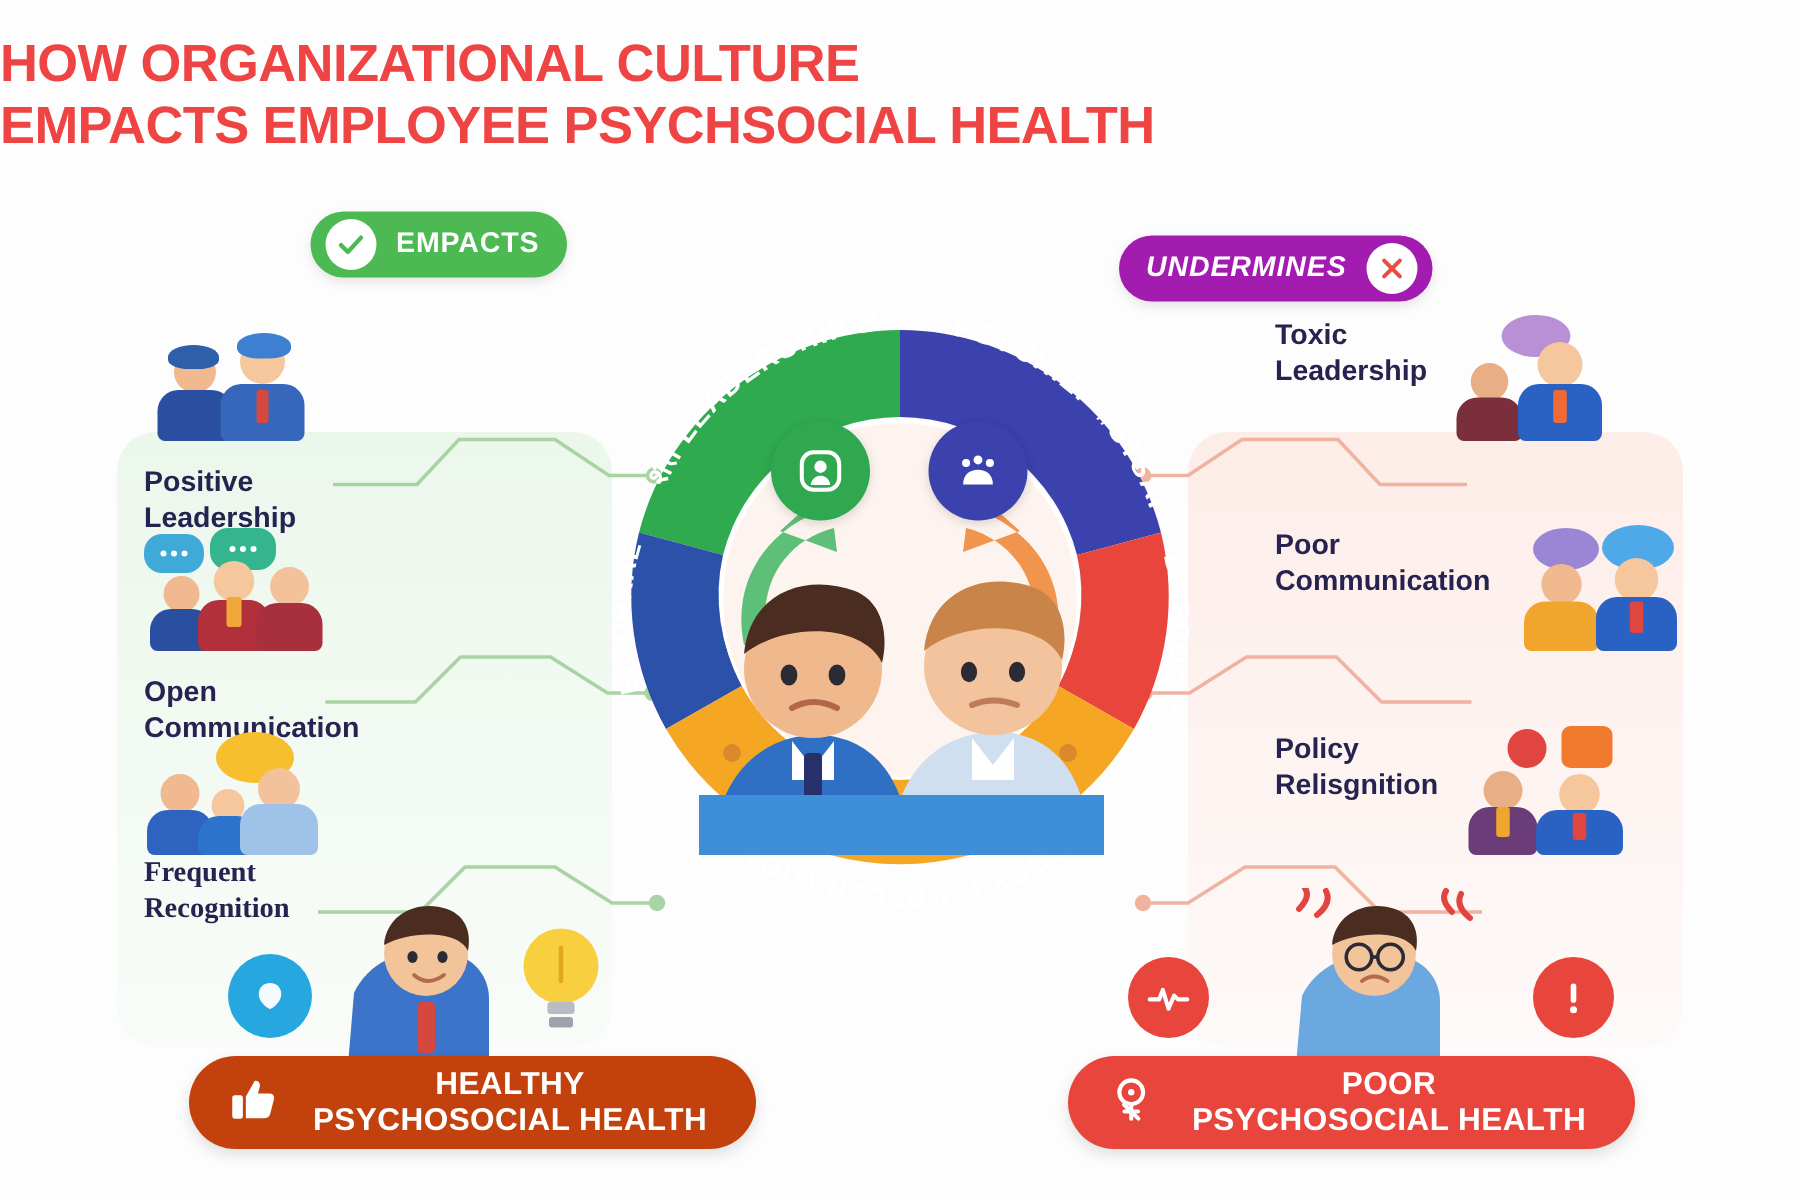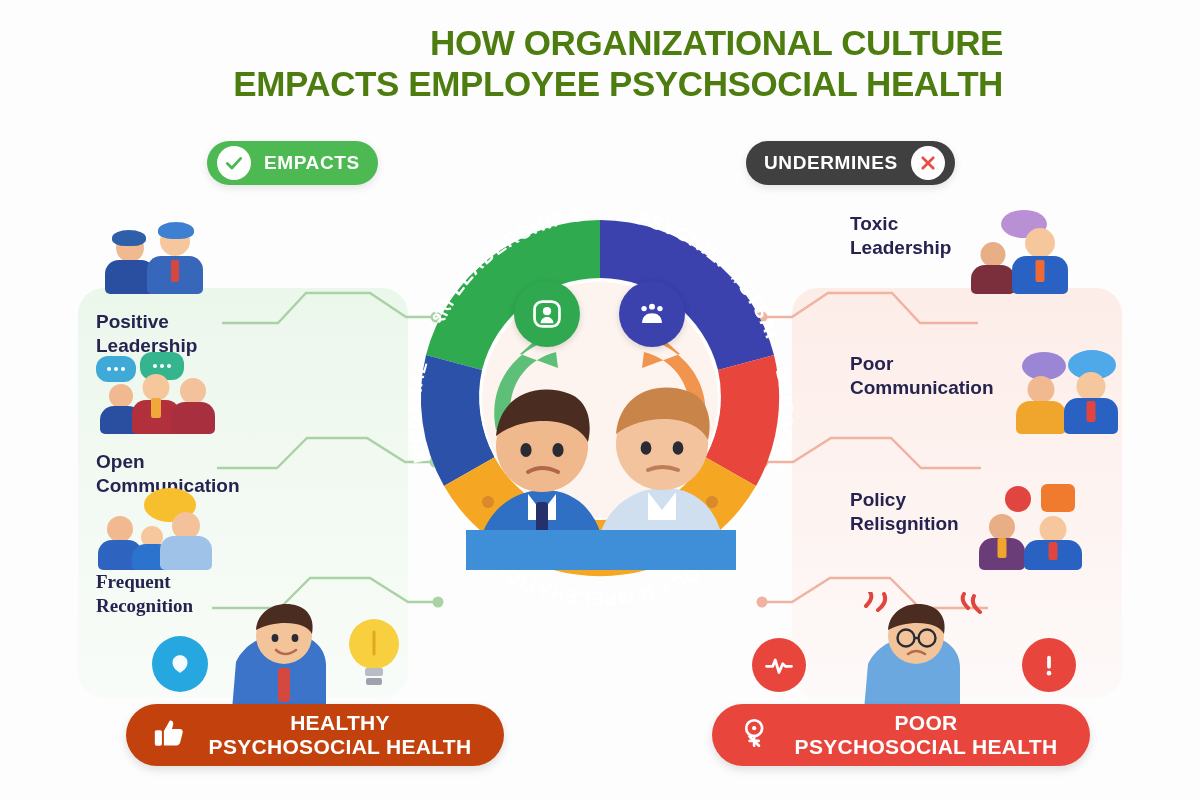--- a/index.html
+++ b/index.html
@@ -12,22 +12,22 @@
   #canvas {
     position: relative;
     width: 1200px; height: 800px;
     background: #fdfdfd;
   }
 
   
   .title {
     position: absolute;
     top: 22px; left: 0; width: 1003px;
-    text-align: right;
-    color: #4d7c0f;
+    text-align: left;
+    color: #ef4444;
     font-weight: 800;
     font-size: 35px;
     line-height: 1.18;
     letter-spacing: -0.4px;
   }
   .title .line { display: block; white-space: nowrap; }
 
   
   .pill {
     position: absolute;
@@ -35,21 +35,21 @@
     height: 44px;
     border-radius: 24px;
     padding: 0 18px;
     color: #fff;
     font-weight: 800;
     font-size: 19px;
     letter-spacing: 0.6px;
     box-shadow: 0 3px 8px rgba(0,0,0,0.10);
   }
   .pill.supports  { left: 207px; top: 141px; background: #4cb952; padding-left: 10px; gap: 13px; }
-  .pill.undermines{ left: 746px; top: 141px; background: #404040; padding-right: 10px; gap: 13px; }
+  .pill.undermines{ left: 746px; top: 157px; background: #a21caf; padding-right: 10px; gap: 13px; font-style: italic; }
   .pill-icon {
     width: 34px; height: 34px; border-radius: 50%;
     background: #fff;
     display: flex; align-items: center; justify-content: center;
     flex: 0 0 auto;
   }
   .pill.supports   .pill-icon svg { stroke: #4cb952; }
   .pill.undermines .pill-icon svg { stroke: #ea4b42; }
 
   

